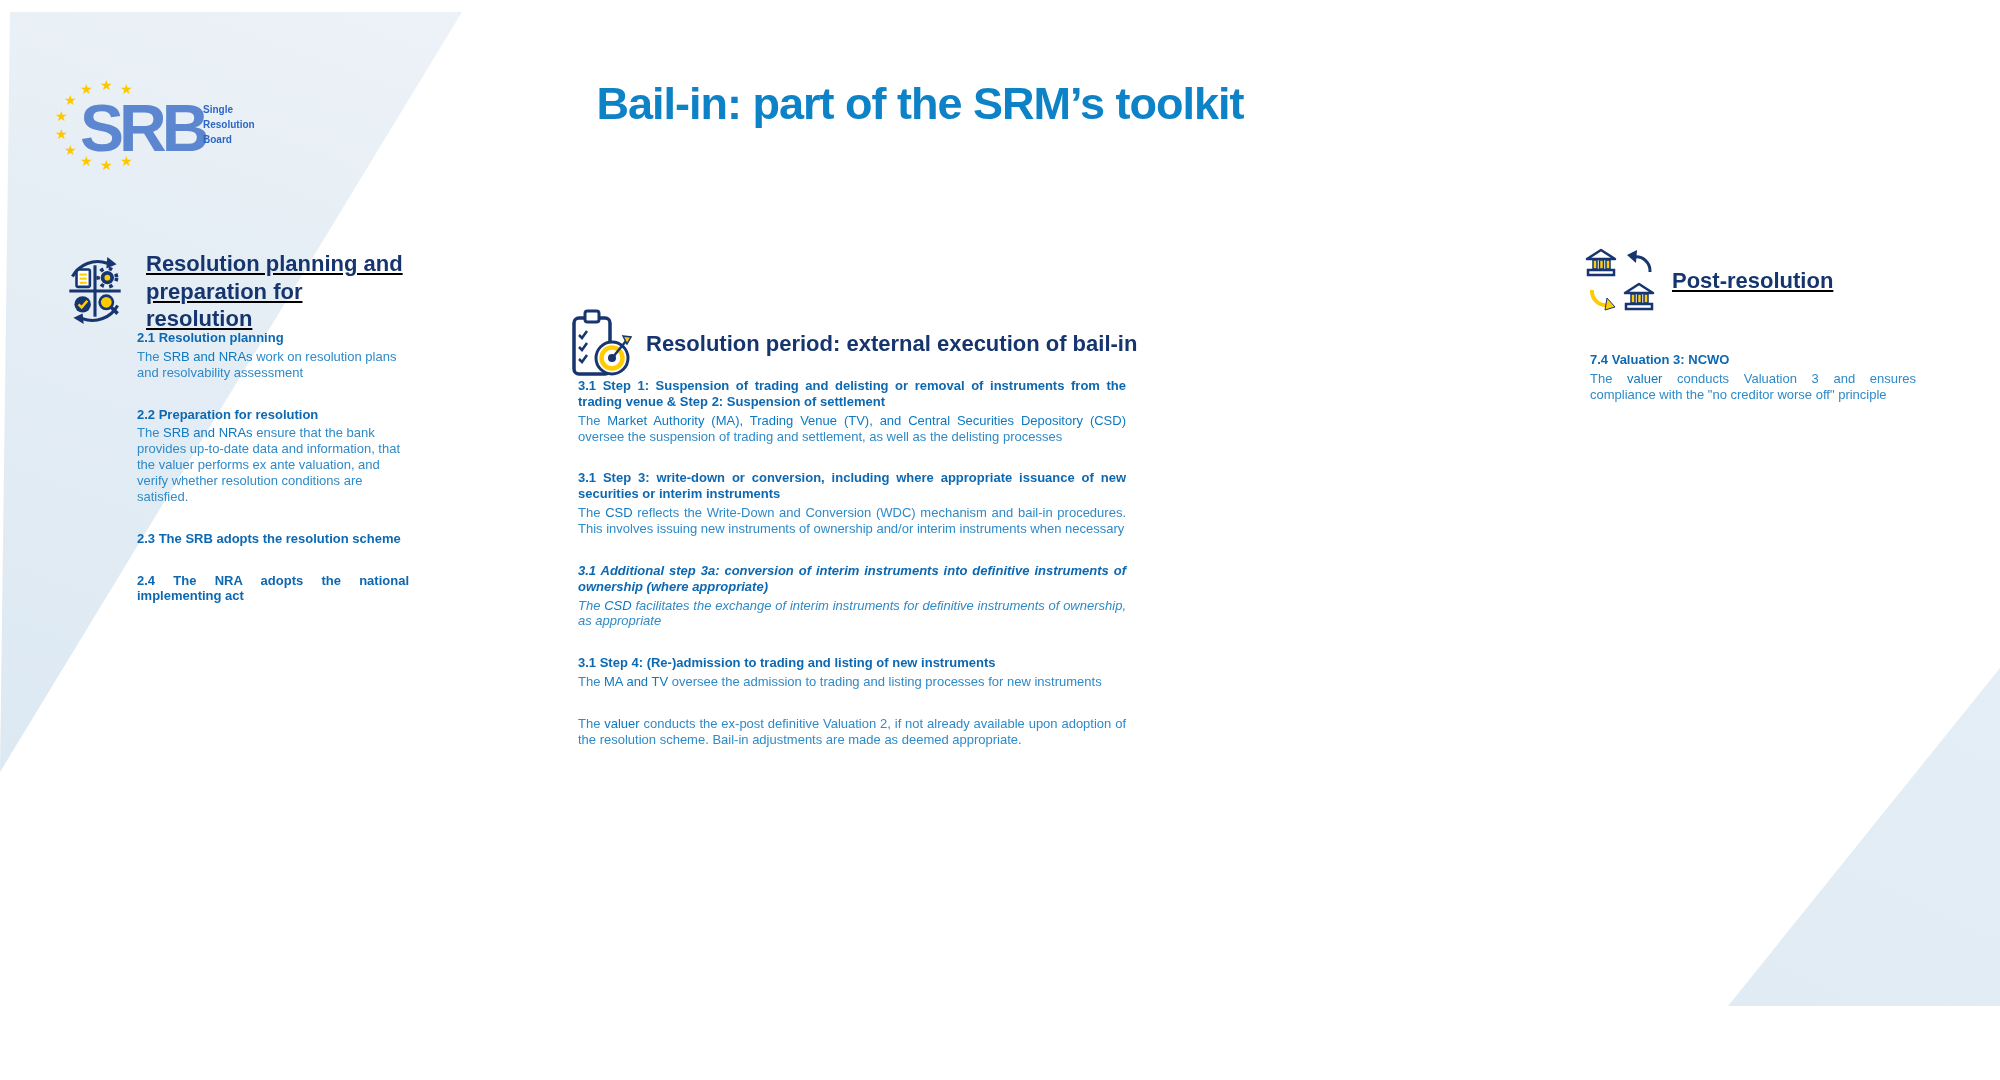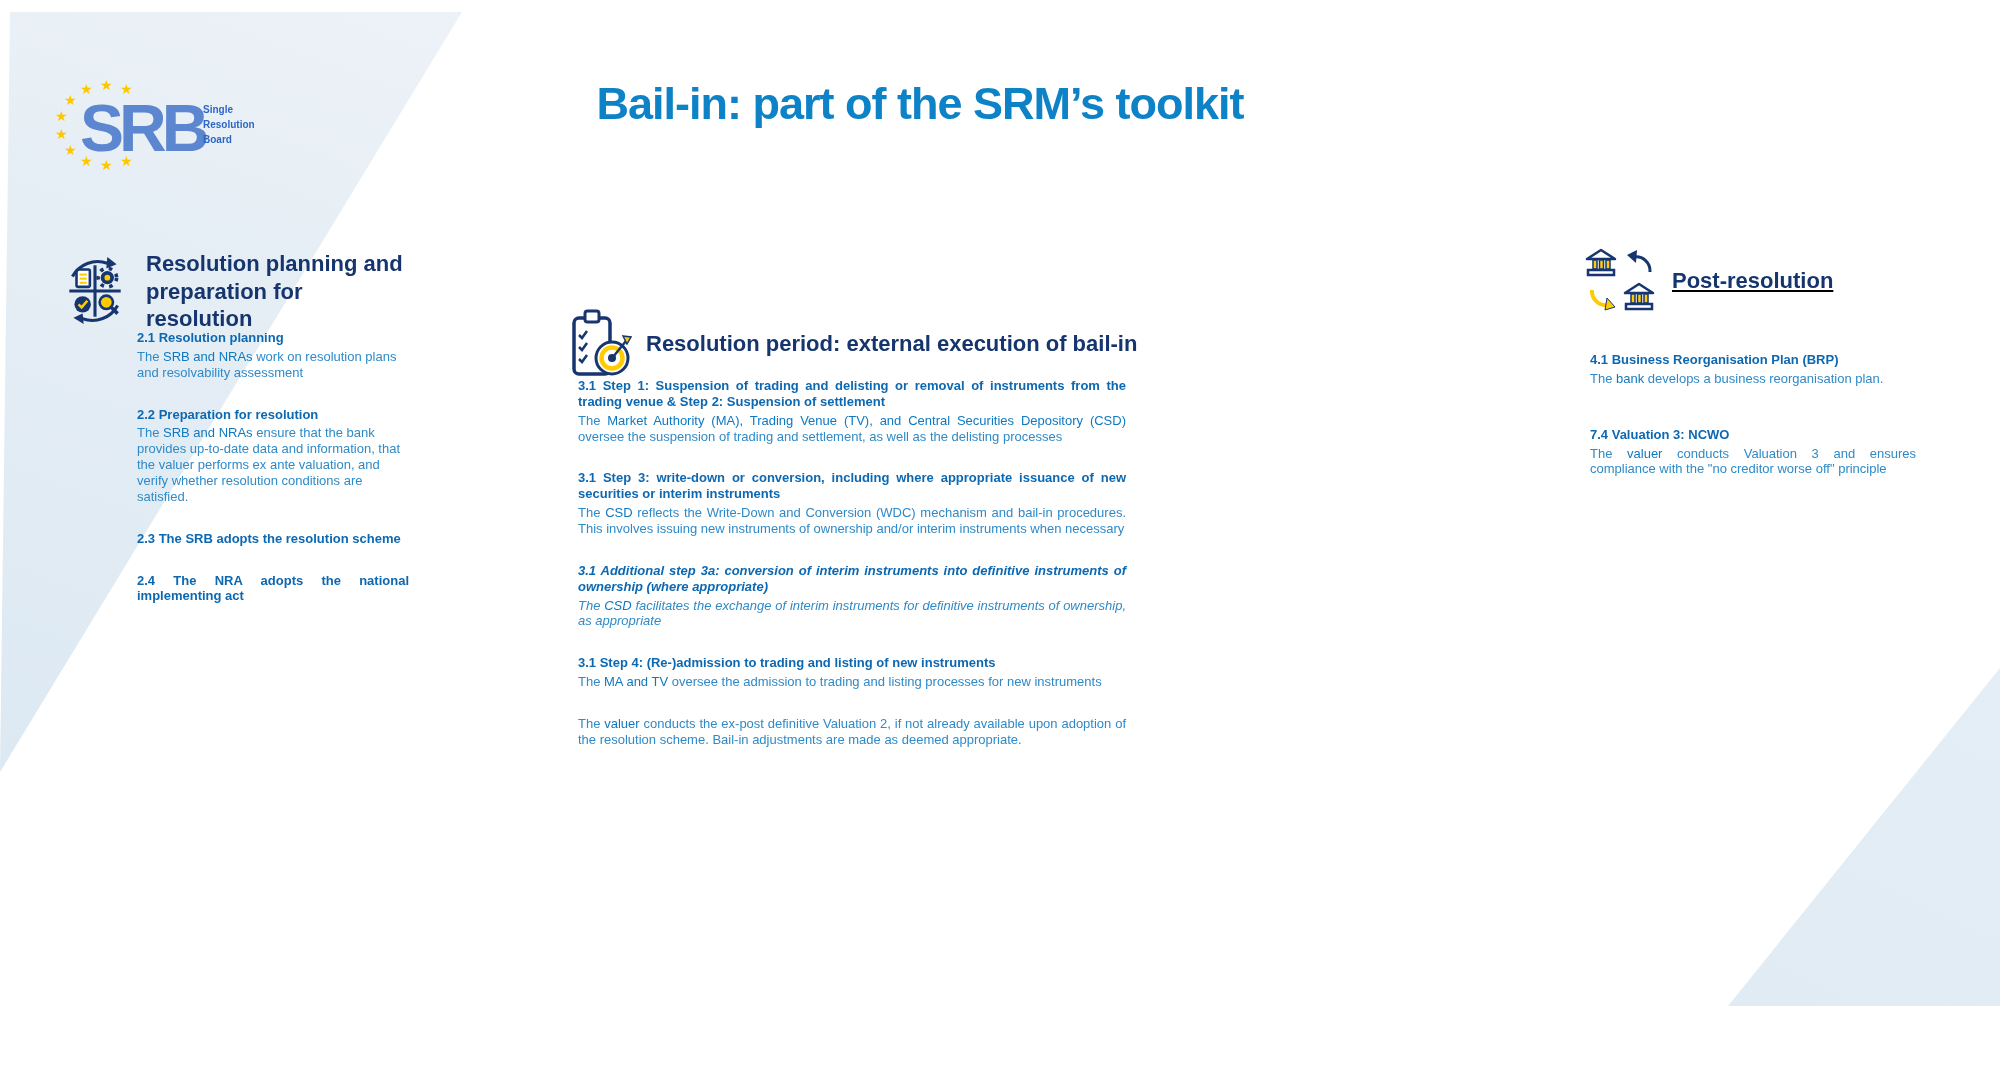--- a/index.html
+++ b/index.html
@@ -34,21 +34,21 @@
   .title{
     position:absolute; left:480px; top:48px; width:880px;
     text-align:center; font-size:45px; font-weight:bold; letter-spacing:-1px;
     color:#0d82c6;
   }
   
   .col-header{position:absolute; display:flex; align-items:center; gap:14px;}
   .col-header .col-heading{
     font-weight:bold; color:#16356e; font-size:22px; line-height:1.25;
   }
-  .hdr-left{left:58px; top:250px; width:345px;}
+  .hdr-left{left:58px; top:250px; width:345px;text-decoration:underline;}
   .hdr-mid{left:568px; top:308px; width:640px;}
   .hdr-right{left:1584px; top:246px; width:360px;text-decoration:underline;}
   
   .blocks{position:absolute;}
   .blocks-left{left:137px; top:330px; width:272px;}
   .blocks-mid{left:578px; top:378px; width:548px;}
   .blocks-right{left:1590px; top:352px; width:326px;}
   .block{margin-bottom:26px; font-size:13px; line-height:1.22;}
   .blocks-right .block{margin-bottom:40px;}
   .block.justify{text-align:justify;}
@@ -184,23 +184,19 @@
       </div>
       <div class="block">
         <div class="block-heading">3.1 Step 4: (Re-)admission to trading and listing of new instruments</div>
         <div class="block-body"><span>The </span><span class="b">MA and TV</span><span> oversee the admission to trading and listing processes for new instruments</span></div>
       </div>
       <div class="block">
         <div class="block-body"><span>The </span><span class="b">valuer</span><span> conducts the ex-post definitive Valuation 2, if not already available upon adoption of the resolution scheme. Bail-in adjustments are made as deemed appropriate.</span></div>
       </div>
     </div>
   <div class="blocks blocks-right">
-      <div class="block justify">
-        <div class="block-heading">4.1 Business Reorganisation Plan (BRP)</div>
-        <div class="block-body"><span>The </span><span class="b">bank</span><span> develops a business reorganisation plan.</span></div>
-      </div>
       <div class="block">
         <div class="block-heading">7.4 Valuation 3: NCWO</div>
         <div class="block-body"><span>The </span><span class="b">valuer</span><span> conducts Valuation 3 and ensures compliance with the "no creditor worse off" principle</span></div>
       </div>
     </div>
 
 </div>
 
 </body></html>

